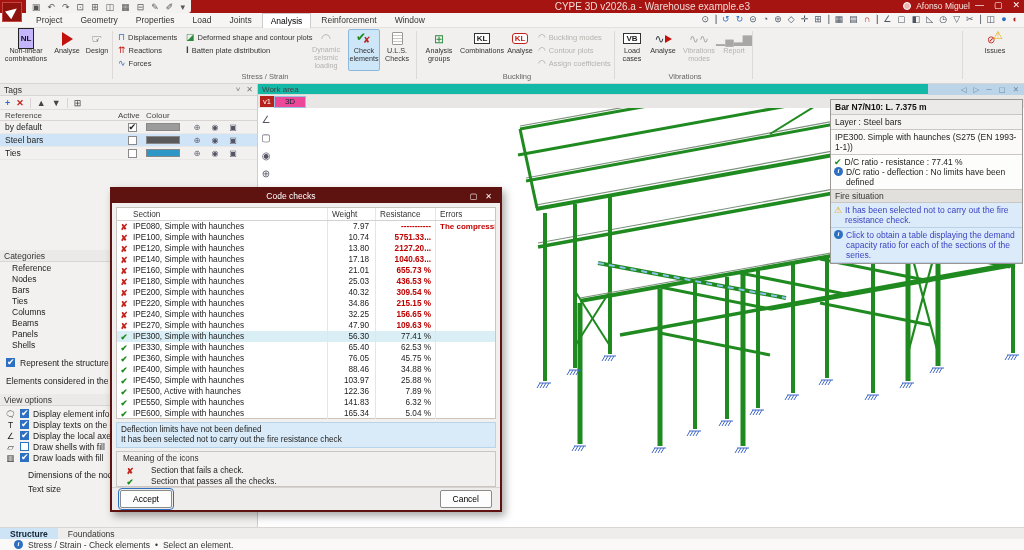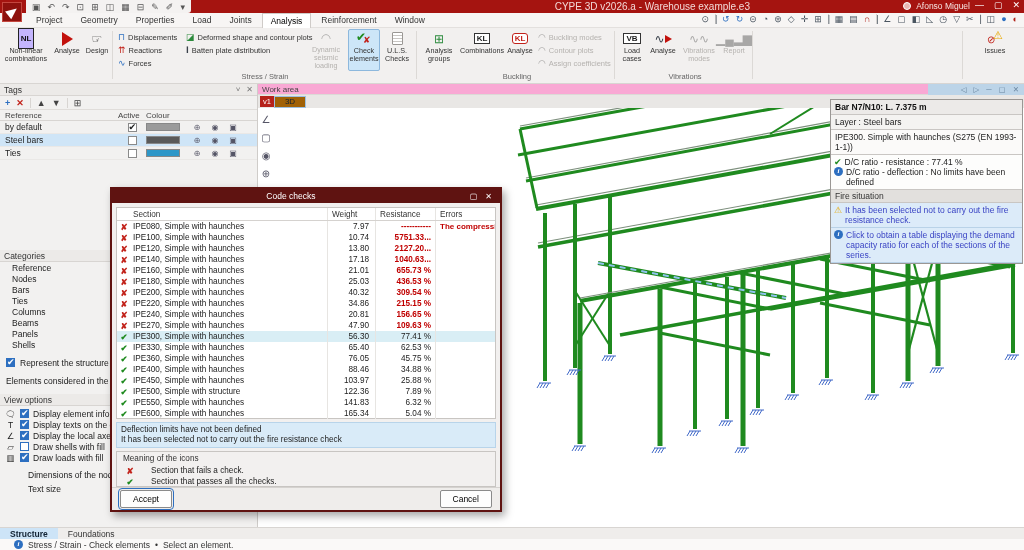--- a/index.html
+++ b/index.html
@@ -84,24 +84,24 @@
   .cbb.on::before{content:"✔";position:absolute;left:0px;top:-2px;font-size:9px;color:#fff}
   #catshead{position:absolute;left:0;top:166px;width:257px}
   .catitem{height:11px;padding-left:12px;font-size:8.5px;color:#222;display:flex;align-items:center}
   .optrow{display:flex;align-items:center;gap:5px;padding-left:6px;font-size:8.5px;color:#222;height:13px;white-space:nowrap;overflow:hidden}
   .vorow{display:flex;align-items:center;gap:4px;padding-left:5px;font-size:8.5px;color:#222;height:11px;white-space:nowrap;overflow:hidden}
   .vorow .vic{width:11px;text-align:center;font-size:8.5px}
   .voplain{padding-left:28px;font-size:8.5px;color:#222;height:14px;display:flex;align-items:center}
 
   
   #workarea{position:absolute;left:258px;top:84px;width:766px;height:443px;background:#fff}
-  #wahead{position:absolute;left:0;top:0;width:766px;height:11px;background:#f9a8d4;border-bottom:1px solid #dcd9d6;font-size:8px;color:#444;padding-left:4px;display:flex;align-items:flex-end}
+  #wahead{position:absolute;left:0;top:0;width:766px;height:11px;background:#14b8a6;border-bottom:1px solid #dcd9d6;font-size:8px;color:#444;padding-left:4px;display:flex;align-items:flex-end}
   #watabs{position:absolute;left:0;top:11px;width:766px;height:13px;background:#e9e7e5;display:flex;align-items:center}
   #watabs .vchip{background:#b6221b;color:#fff;font-size:7.5px;padding:1px 3px;margin-left:2px}
-  #watabs .tab3d{background:#a16207;border:1px solid #9cc0e2;color:#123;font-size:8px;padding:0 10px;height:12px;display:flex;align-items:center}
+  #watabs .tab3d{background:#ec4899;border:1px solid #9cc0e2;color:#123;font-size:8px;padding:0 10px;height:12px;display:flex;align-items:center}
   #panelctl{position:absolute;right:0;top:0;width:96px;height:11px;background:#bcd4e8;display:flex;align-items:center;justify-content:flex-end;gap:7px;padding-right:5px;font-size:7.5px;color:#5d7purple}
   #panelctl span{color:#6a86a0}
   #sidetools{position:absolute;left:0;top:26px;width:16px;display:flex;flex-direction:column;gap:7px;align-items:center;padding-top:4px}
   #sidetools span{font-size:10px;color:#556}
   #canvas3d{position:absolute;left:0;top:24px;width:766px;height:419px;background:#fff}
 
   
   #infopanel{position:absolute;left:572px;top:15px;width:193px;border:1px solid #9a9794;background:#f4f3f1;font-size:8.5px;z-index:5}
   #infopanel .row{border-bottom:1px solid #c9c6c3;padding:2px 4px;background:#f4f3f1}
   #infopanel .rowtitle{font-weight:bold;color:#111;background:#eceae8}
@@ -731,21 +731,21 @@
           <span class="mark fail"></span>
           <span class="c-sec">IPE220, Simple with haunches</span>
           <span class="c-w">34.86</span>
           <span class="c-r fail">215.15 %</span>
           <span class="c-e"></span>
         </div>
 
         <div class="crow">
           <span class="mark fail"></span>
           <span class="c-sec">IPE240, Simple with haunches</span>
-          <span class="c-w">20.81</span>
+          <span class="c-w">32.25</span>
           <span class="c-r fail">156.65 %</span>
           <span class="c-e"></span>
         </div>
 
         <div class="crow">
           <span class="mark fail"></span>
           <span class="c-sec">IPE270, Simple with haunches</span>
           <span class="c-w">47.90</span>
           <span class="c-r fail">109.63 %</span>
           <span class="c-e"></span>
@@ -786,21 +786,21 @@
         <div class="crow">
           <span class="mark"></span>
           <span class="c-sec">IPE450, Simple with haunches</span>
           <span class="c-w">103.97</span>
           <span class="c-r">25.88 %</span>
           <span class="c-e"></span>
         </div>
 
         <div class="crow">
           <span class="mark"></span>
-          <span class="c-sec">IPE500, Simple with structure</span>
+          <span class="c-sec">IPE500, Active with haunches</span>
           <span class="c-w">122.36</span>
           <span class="c-r">7.89 %</span>
           <span class="c-e"></span>
         </div>
 
         <div class="crow">
           <span class="mark"></span>
           <span class="c-sec">IPE550, Simple with haunches</span>
           <span class="c-w">141.83</span>
           <span class="c-r">6.32 %</span>

